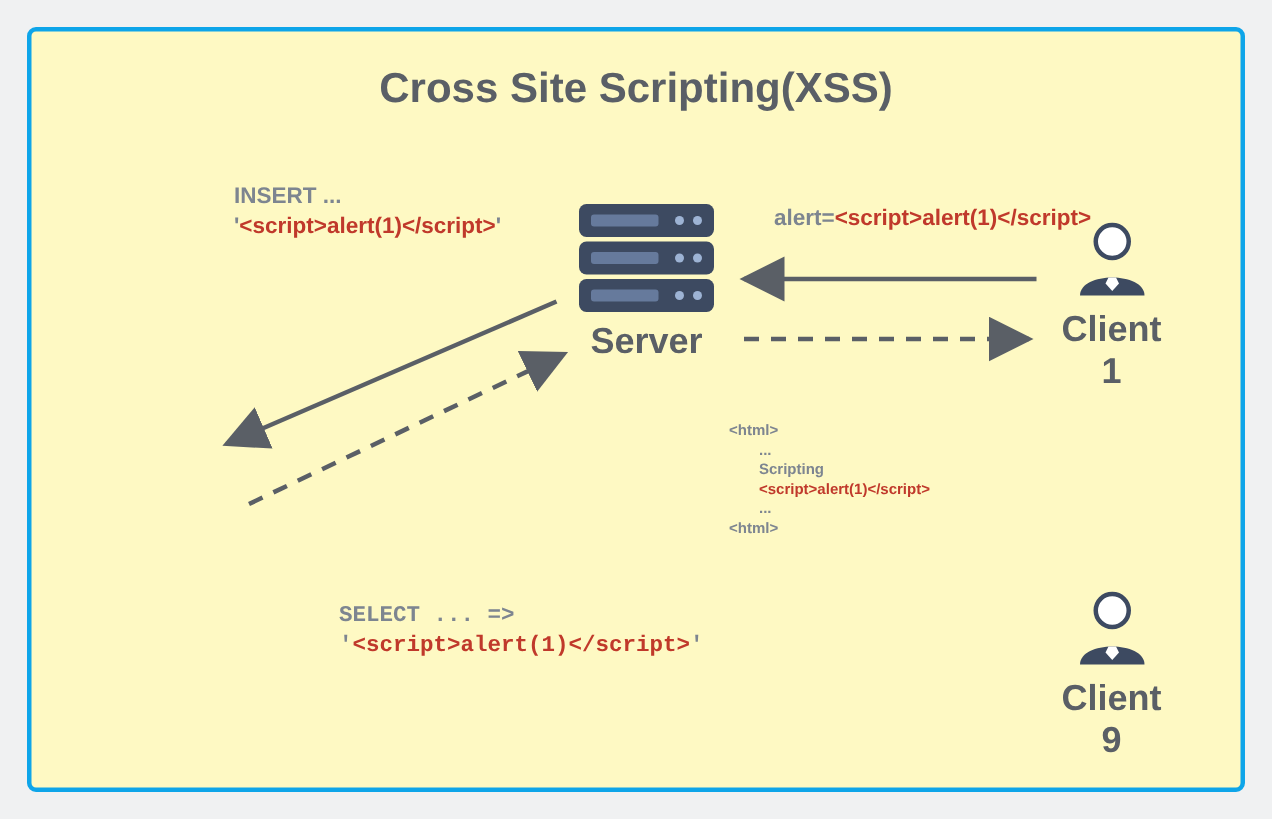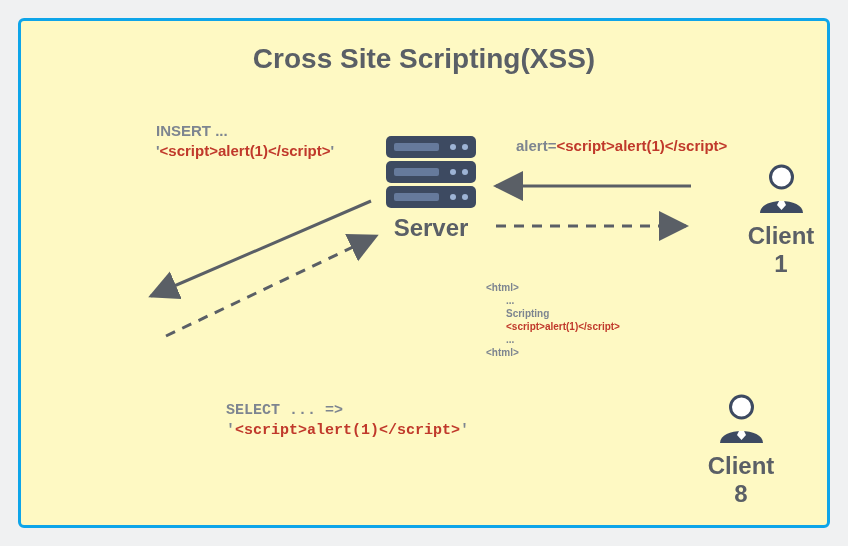--- a/index.html
+++ b/index.html
@@ -98,21 +98,21 @@
     right: 20px;
   }
 
   
   .client {
     position: absolute;
     width: 80px;
     text-align: center;
   }
   .client svg { display: block; margin: 0 auto; }
-  #client1 { left: 680px; top: 140px; margin-left: 40px; }
+  #client1 { left: 680px; top: 124px; }
   #client2 { left: 680px; top: 370px; }
 
   
   svg.arrows {
     position: absolute;
     left: 0; top: 0;
     width: 100%; height: 100%;
     pointer-events: none;
   }
 
@@ -166,21 +166,21 @@
     </svg>
     <div class="node-label">Client 1</div>
   </div>
 
   <div id="client2" class="client">
     <svg width="55" height="55" viewBox="0 0 55 55">
       <circle cx="27.5" cy="16" r="11" fill="#fff" stroke="#3d4a61" stroke-width="3"></circle>
       <path d="M6 52 C6 36 49 36 49 52 Z" fill="#3d4a61"></path>
       <path d="M23 44 L27.5 49 L32 44 L30 40 L25 40 Z" fill="#fff"></path>
     </svg>
-    <div class="node-label">Client 8</div>
+    <div class="node-label">Client 9</div>
   </div>
 
   <div id="anno-insert" class="anno">
     <span class="gray">INSERT ...</span><br>
     <span class="gray">'</span><span class="red">&lt;script&gt;alert(1)&lt;/script&gt;</span><span class="gray">'</span>
   </div>
 
   <div id="anno-post" class="anno">
     <br>
     <span class="gray">alert=</span><span class="red">&lt;script&gt;alert(1)&lt;/script&gt;</span>

